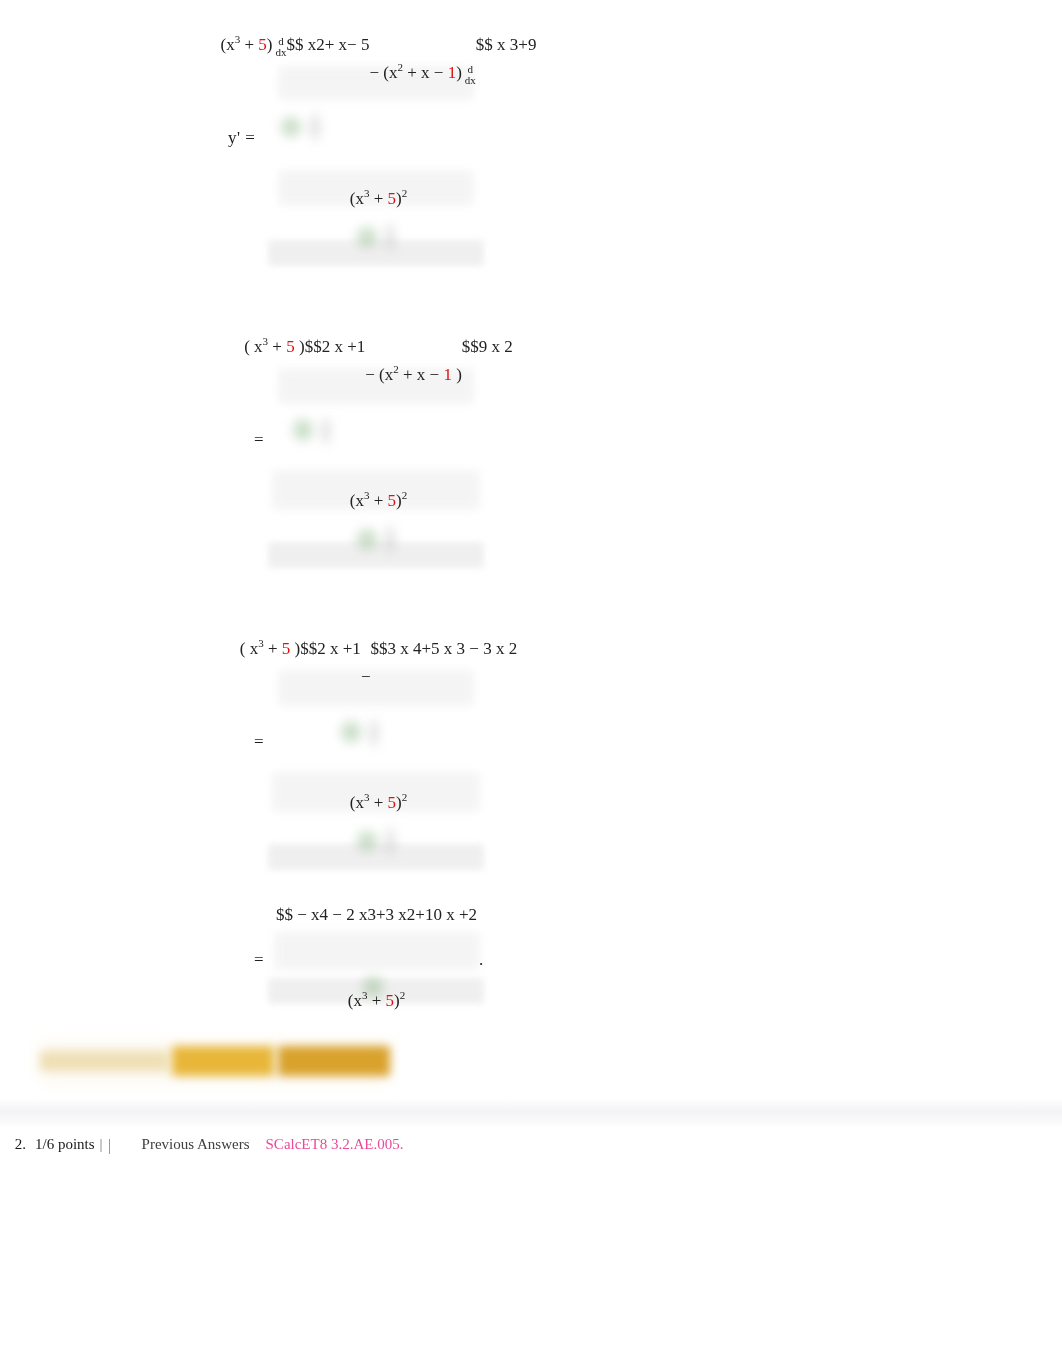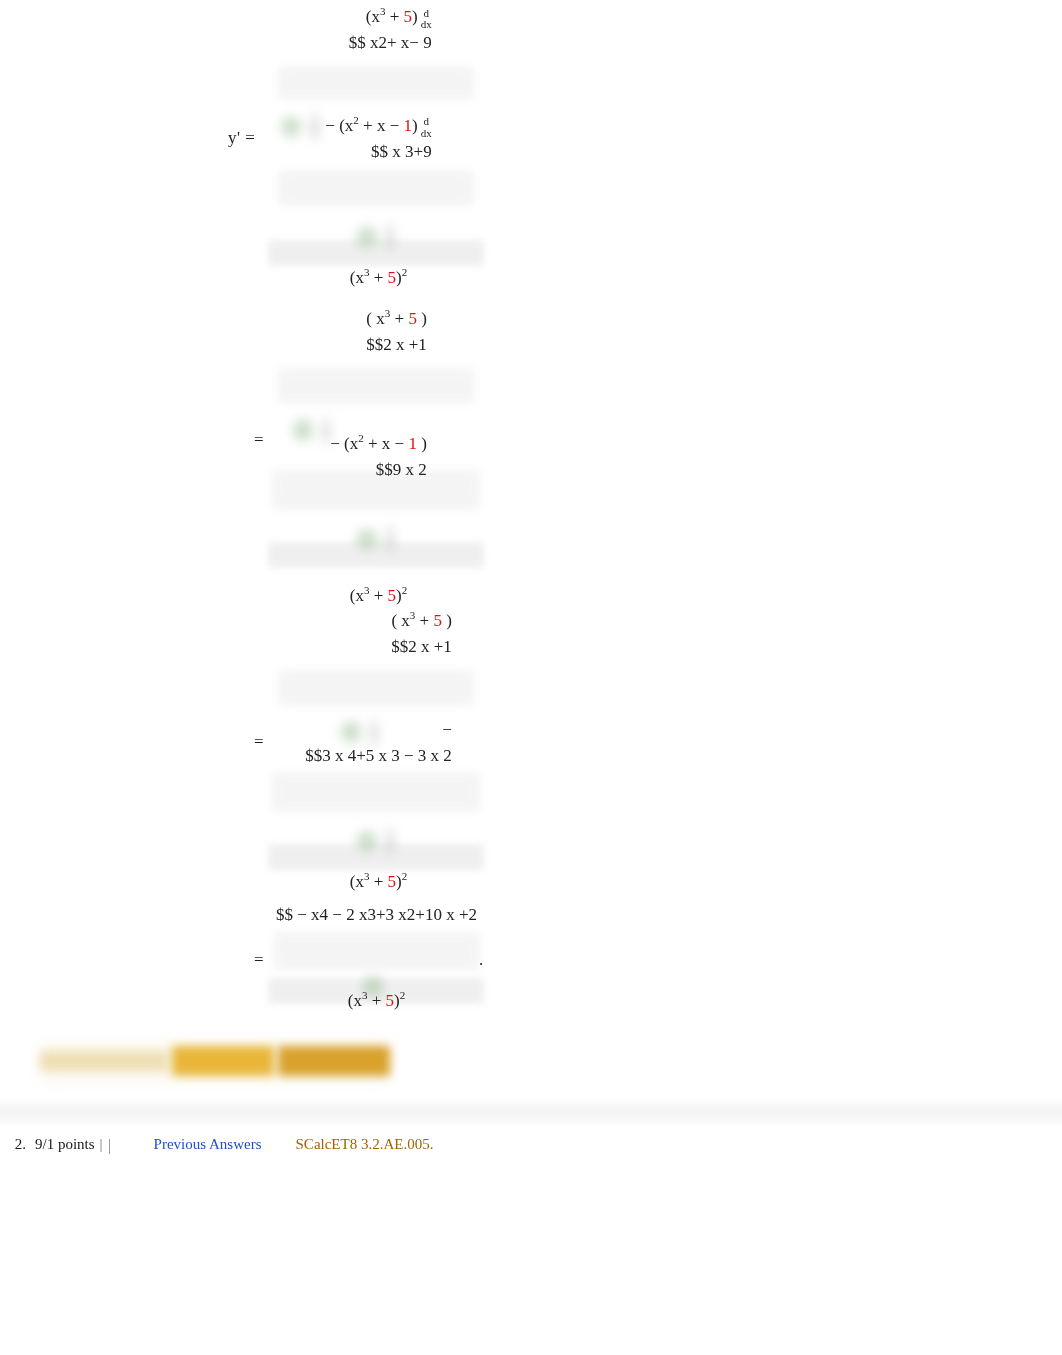--- a/index.html
+++ b/index.html
@@ -39,22 +39,22 @@
   }
 
   
   .frac {
     display: flex;
     flex-direction: column;
     align-items: center;
   }
   .frac .num, .frac .den {
     display: flex;
-    flex-direction: column;
-    align-items: flex-end;
+    flex-direction: row;
+    align-items: center;
   }
 
   .mline {
     font-size: 17px;
     line-height: 1.55;
     white-space: nowrap;
     text-align: center;
     color: #222222;
   }
 
@@ -162,28 +162,28 @@
     margin-left: 4px;
   }
   #problem-header .points {
     margin-left: 9px;
   }
   #problem-header .sep {
     margin-left: 5px;
     color: #777;
   }
   #problem-header .prev {
-    margin-left: 44px;
-    color: #1d4ed8;
+    margin-left: 32px;
+    color: #404040;
     text-decoration: none;
     cursor: pointer;
   }
   #problem-header .code {
-    margin-left: 34px;
-    color: #a16207;
+    margin-left: 16px;
+    color: #ec4899;
   }
   #problem-header .caret {
     display: inline-block;
     width: 1px;
     height: 15px;
     background: #9a9a9a;
     margin-left: 6px;
     position: relative;
     top: 2px;
   }
@@ -226,21 +226,21 @@
   </div>
 
   <div class="frac" style="position:absolute; left:276px; top:4px; width:205px;">
     <div class="num">
       <div class="mline">
         <span>(x</span><sup class="e">3</sup><span> + </span><span class="red">5</span><span>)</span><span class="ddx">
             <i>d</i>
             <i>dx</i>
           </span>
       </div>
-      <div class="mline">$$ x2+  x− 9</div>
+      <div class="mline">$$ x2+  x− 5</div>
       <div class="mline" style="margin-top:56px;">
         <span>−  (x</span><sup class="e">2</sup><span> +  x  −  </span><span class="red">1</span><span>)</span><span class="ddx">
             <i>d</i>
             <i>dx</i>
           </span>
       </div>
       <div class="mline">$$ x 3+9</div>
     </div>
     <div class="den" style="margin-top:100px;">
       <div class="mline">
@@ -252,21 +252,21 @@
   <div class="eqrow" style="left:254px; top:430px;">
     <span class="lhs">=</span>
   </div>
 
   <div class="frac" style="position:absolute; left:276px; top:306px; width:205px;">
     <div class="num">
       <div class="mline">
         <span>( x</span><sup class="e">3</sup><span>  +  </span><span class="red">5</span><span> )</span>
       </div>
       <div class="mline">$$2  x +1</div>
-      <div class="mline" style="margin-top:72px;">
+      <div class="mline" style="margin-top:56px;">
         <span>−  (x</span><sup class="e">2</sup><span>  +   x  −  </span><span class="red">1</span><span> )</span>
       </div>
       <div class="mline">$$9  x 2</div>
     </div>
     <div class="den" style="margin-top:100px;">
       <div class="mline">
         <span>(x</span><sup class="e">3</sup><span> +  </span><span class="red">5</span><span>)</span><sup class="e">2</sup>
       </div>
     </div>
   </div>
@@ -313,18 +313,18 @@
   <div class="seg tint"></div>
   <div class="seg pale"></div>
   <div class="seg mid"></div>
   <div class="seg strong"></div>
 </div>
 
 <div id="divider"></div>
 
 <div id="problem-header">
   <span class="pnum">2.</span>
-  <span class="points">9/1 points</span>
+  <span class="points">1/6 points</span>
   <span class="sep">|</span>
   <span class="caret"></span>
   <a class="prev" href="#">Previous Answers</a>
   <span class="code">SCalcET8 3.2.AE.005.</span>
 </div>
 
 </body></html>

